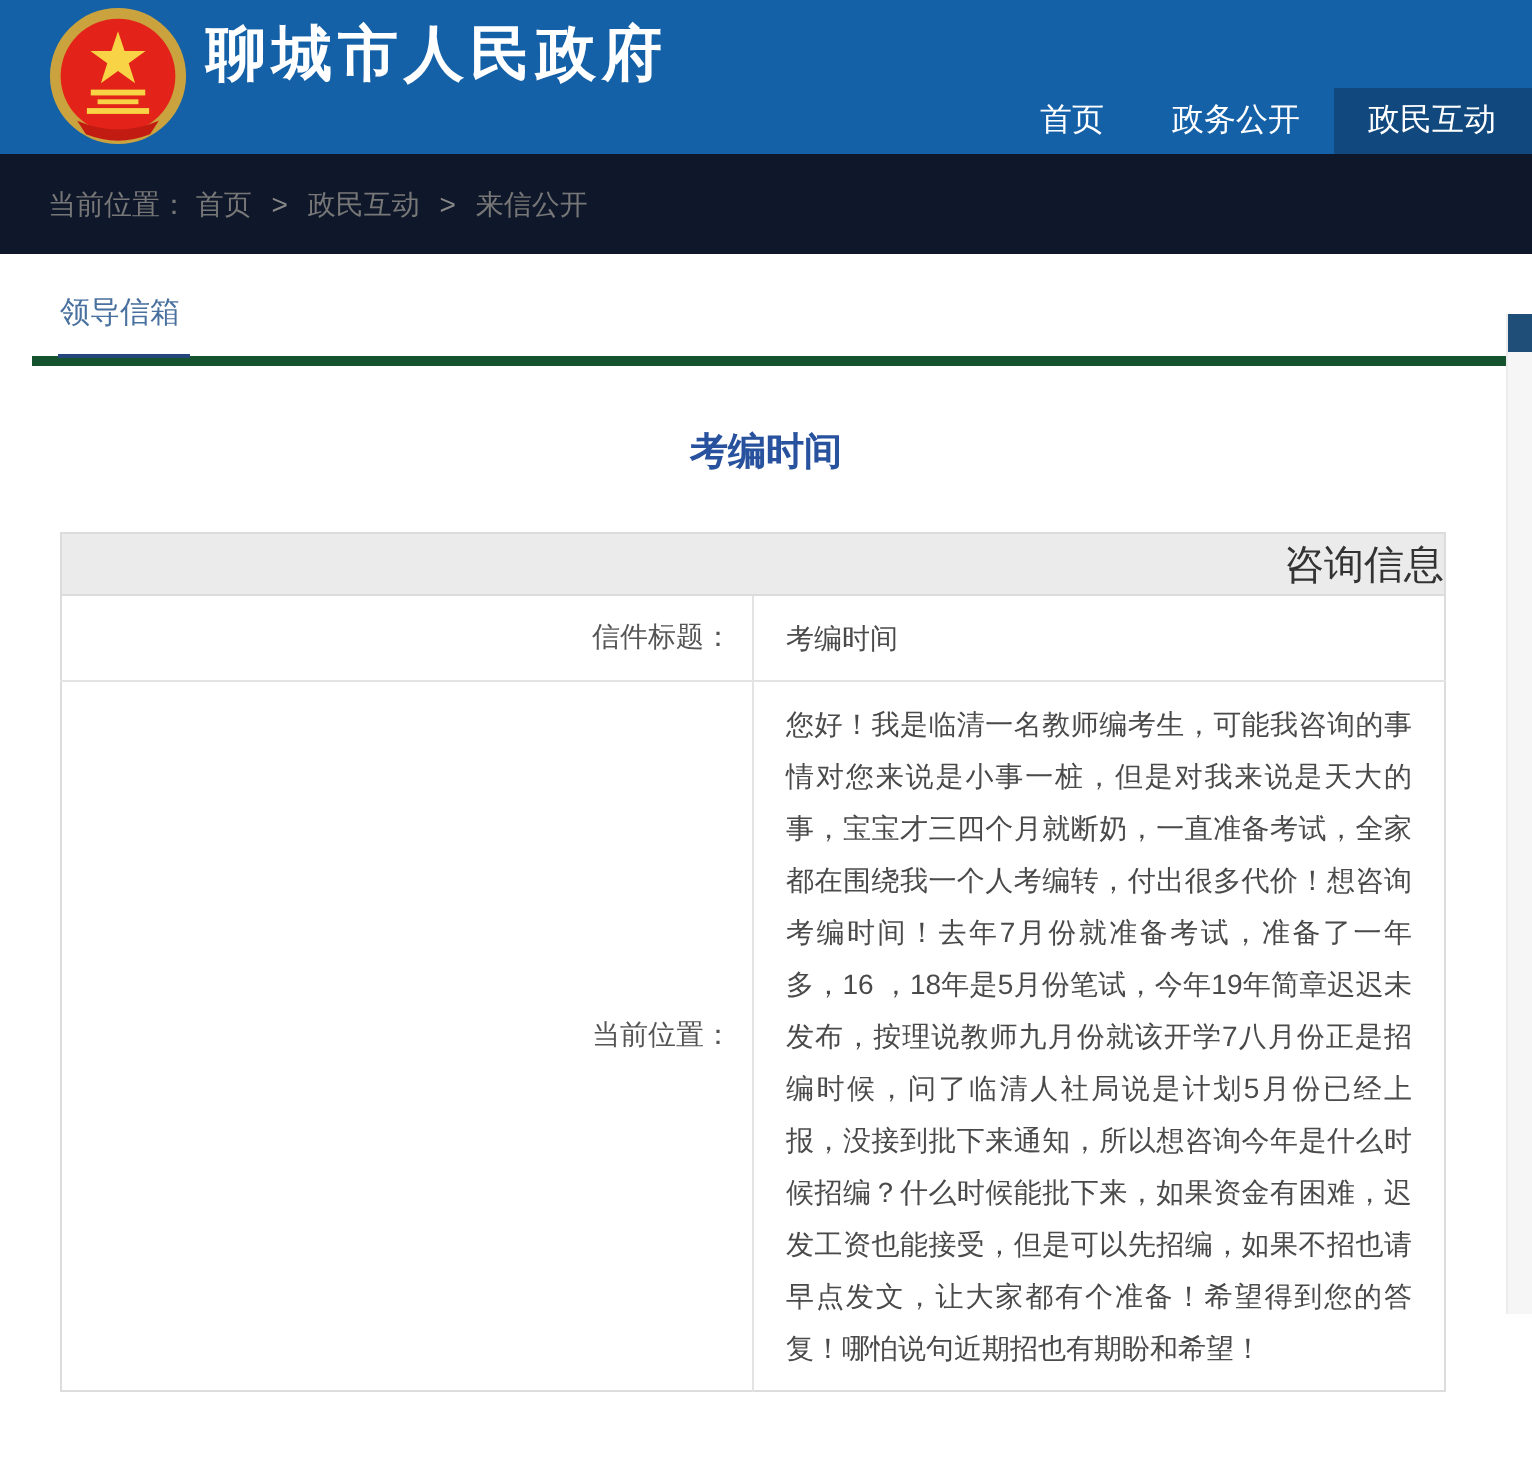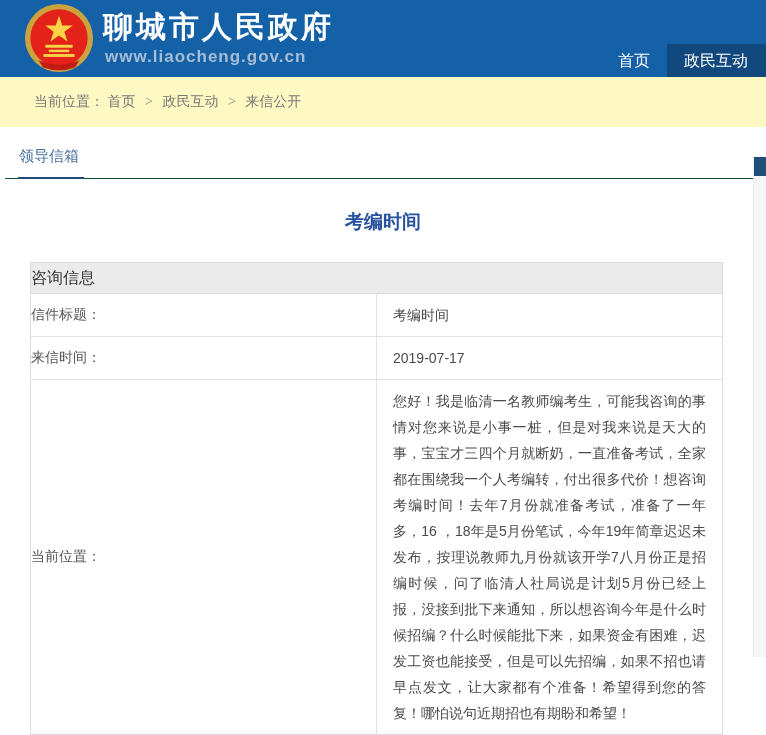--- a/index.html
+++ b/index.html
@@ -13,41 +13,41 @@
   .site-title { position:absolute; left:103px; top:7px; color:#fff; font-size:30px;
     font-weight:bold; letter-spacing:3px; }
   .site-url { position:absolute; left:105px; top:47px; color:#a7bdd6; font-size:17px;
     font-weight:bold; letter-spacing:1px; }
   .nav { position:absolute; right:-22px; bottom:0; height:33px; display:flex; }
   .nav-item { display:block; padding:0 17px; line-height:33px; color:#fff; font-size:16px;
     text-decoration:none; white-space:nowrap; cursor:pointer; }
   .nav-item.active { background:#11497e; padding-right:40px; }
 
   
-  .breadcrumb-bar { height:50px; background:#fef9c3; line-height:50px; padding-left:34px;
-    font-size:14px; color:#777;font-family:Liberation Serif, serif; }
+  .breadcrumb-bar { height:50px; background:#0f172a; line-height:50px; padding-left:24px;
+    font-size:14px; color:#777; }
   .breadcrumb-bar a { color:#777; text-decoration:none; cursor:pointer; }
   .breadcrumb-bar .sep { margin:0 6px; color:#888; }
 
   
-  .tab-row { margin:20px 0 0 5px; border-bottom:1px solid #14532d; padding-left:13px; }
+  .tab-row { margin:20px 0 0 16px; border-bottom:5px solid #14532d; padding-left:13px; }
   .tab { display:inline-block; color:#49719f; font-size:15px; padding:0 5px 11px 1px;
     border-bottom:2px solid #23477b; margin-bottom:-1px; cursor:pointer; }
 
   
   .page-title { text-align:center; color:#28529e; font-size:19px; font-weight:bold;
     margin:30px 0 27px 0; }
 
   
   .info-table { width:693px; margin:0 0 17px 30px; border-collapse:collapse;
     border:1px solid #dcdcdc; table-layout:fixed; }
-  .info-table th { background:#ebebeb; height:31px; font-size:16px; font-weight:normal;
-    color:#333; text-align:left; border:1px solid #dcdcdc; }
+  .info-table th { background:#ebebeb; height:31px; font-size:20px; font-weight:normal;
+    color:#333; text-align:right; border:1px solid #dcdcdc; }
   .info-table td { border-top:1px solid #e3e3e3; font-size:14px; vertical-align:middle; }
-  .info-table td.label { width:110px; color:#555; padding:10px 10px 10px 0;
+  .info-table td.label { width:110px; text-align:right; color:#555; padding:10px 10px 10px 0;
     border-right:1px solid #e3e3e3; }
   .info-table td.value { color:#4a4a4a; padding:8px 16px; line-height:26px; text-align:justify; }
 
   
   .side-strip { position:absolute; right:0; top:157px; width:13px; height:500px;
     background:#f6f6f6; border-left:1px solid #ededed; }
   .side-strip-top { width:13px; height:19px; background:#1f4e79; cursor:pointer; }
 </style>
 </head>
 <body>
@@ -60,23 +60,23 @@
         <circle cx="36" cy="36" r="35" fill="#caa33e"></circle>
         <circle cx="36" cy="36" r="29.5" fill="#e32319"></circle>
         <path d="M36 13 l3.4 10.2 10.8 0 -8.7 6.3 3.3 10.2 -8.8-6.3 -8.8 6.3 3.3-10.2 -8.7-6.3 10.8 0 z" fill="#f7d345"></path>
         <rect x="22" y="43" width="28" height="3" fill="#f7d345"></rect>
         <rect x="25.5" y="48" width="21" height="2.5" fill="#f7d345"></rect>
         <rect x="20" y="52.5" width="32" height="3" fill="#f7d345"></rect>
         <path d="M15 59 q21 9 42 0 l-4.5 7 q-16.5 6.5 -33 0 z" fill="#c21b12"></path>
       </svg>
     </div>
     <div class="site-title">聊城市人民政府</div>
-    <div class="site-url">www.liaocheng.gov.cn</div>
     <nav class="nav">
       <a class="nav-item">首页</a>
+      <a class="nav-item">政务公开</a>
       <a class="nav-item active">政民互动</a>
     </nav>
   </header>
 
   <div class="breadcrumb-bar">
     <span>当前位置：</span>
     <a>首页</a>
     <span class="sep">&gt;</span>
     <a>政民互动</a>
     <span class="sep">&gt;</span>
@@ -93,24 +93,20 @@
     <table class="info-table">
       <tbody>
           <tr>
         <th colspan="2">咨询信息</th>
       </tr>
       <tr>
         <td class="label">信件标题：</td>
         <td class="value">考编时间</td>
       </tr>
       <tr>
-        <td class="label">来信时间：</td>
-        <td class="value">2019-07-17</td>
-      </tr>
-      <tr>
         <td class="label">当前位置：</td>
         <td class="value">您好！我是临清一名教师编考生，可能我咨询的事情对您来说是小事一桩，但是对我来说是天大的事，宝宝才三四个月就断奶，一直准备考试，全家都在围绕我一个人考编转，付出很多代价！想咨询考编时间！去年7月份就准备考试，准备了一年多，16 ，18年是5月份笔试，今年19年简章迟迟未发布，按理说教师九月份就该开学7八月份正是招编时候，问了临清人社局说是计划5月份已经上报，没接到批下来通知，所以想咨询今年是什么时候招编？什么时候能批下来，如果资金有困难，迟发工资也能接受，但是可以先招编，如果不招也请早点发文，让大家都有个准备！希望得到您的答复！哪怕说句近期招也有期盼和希望！</td>
       </tr>
     </tbody>
       </table>
 
   </main>
 
   <div class="side-strip">
     <div class="side-strip-top"></div>

